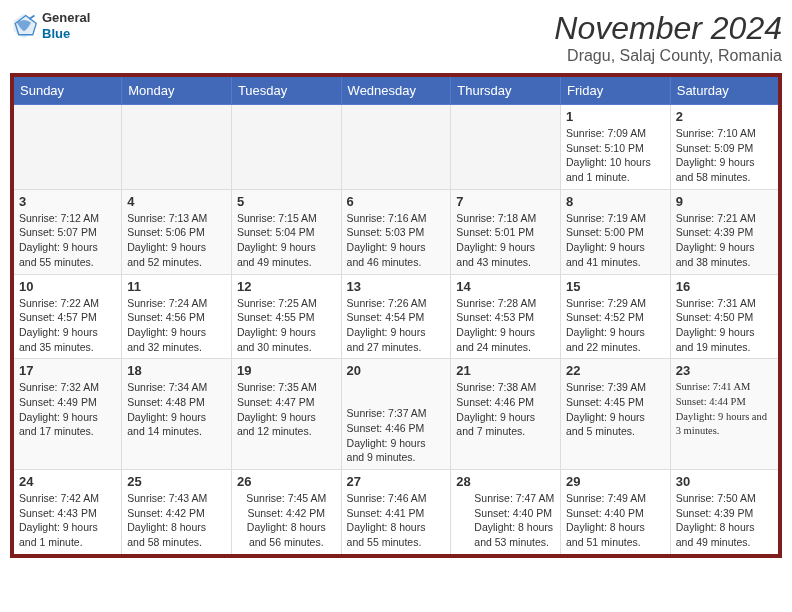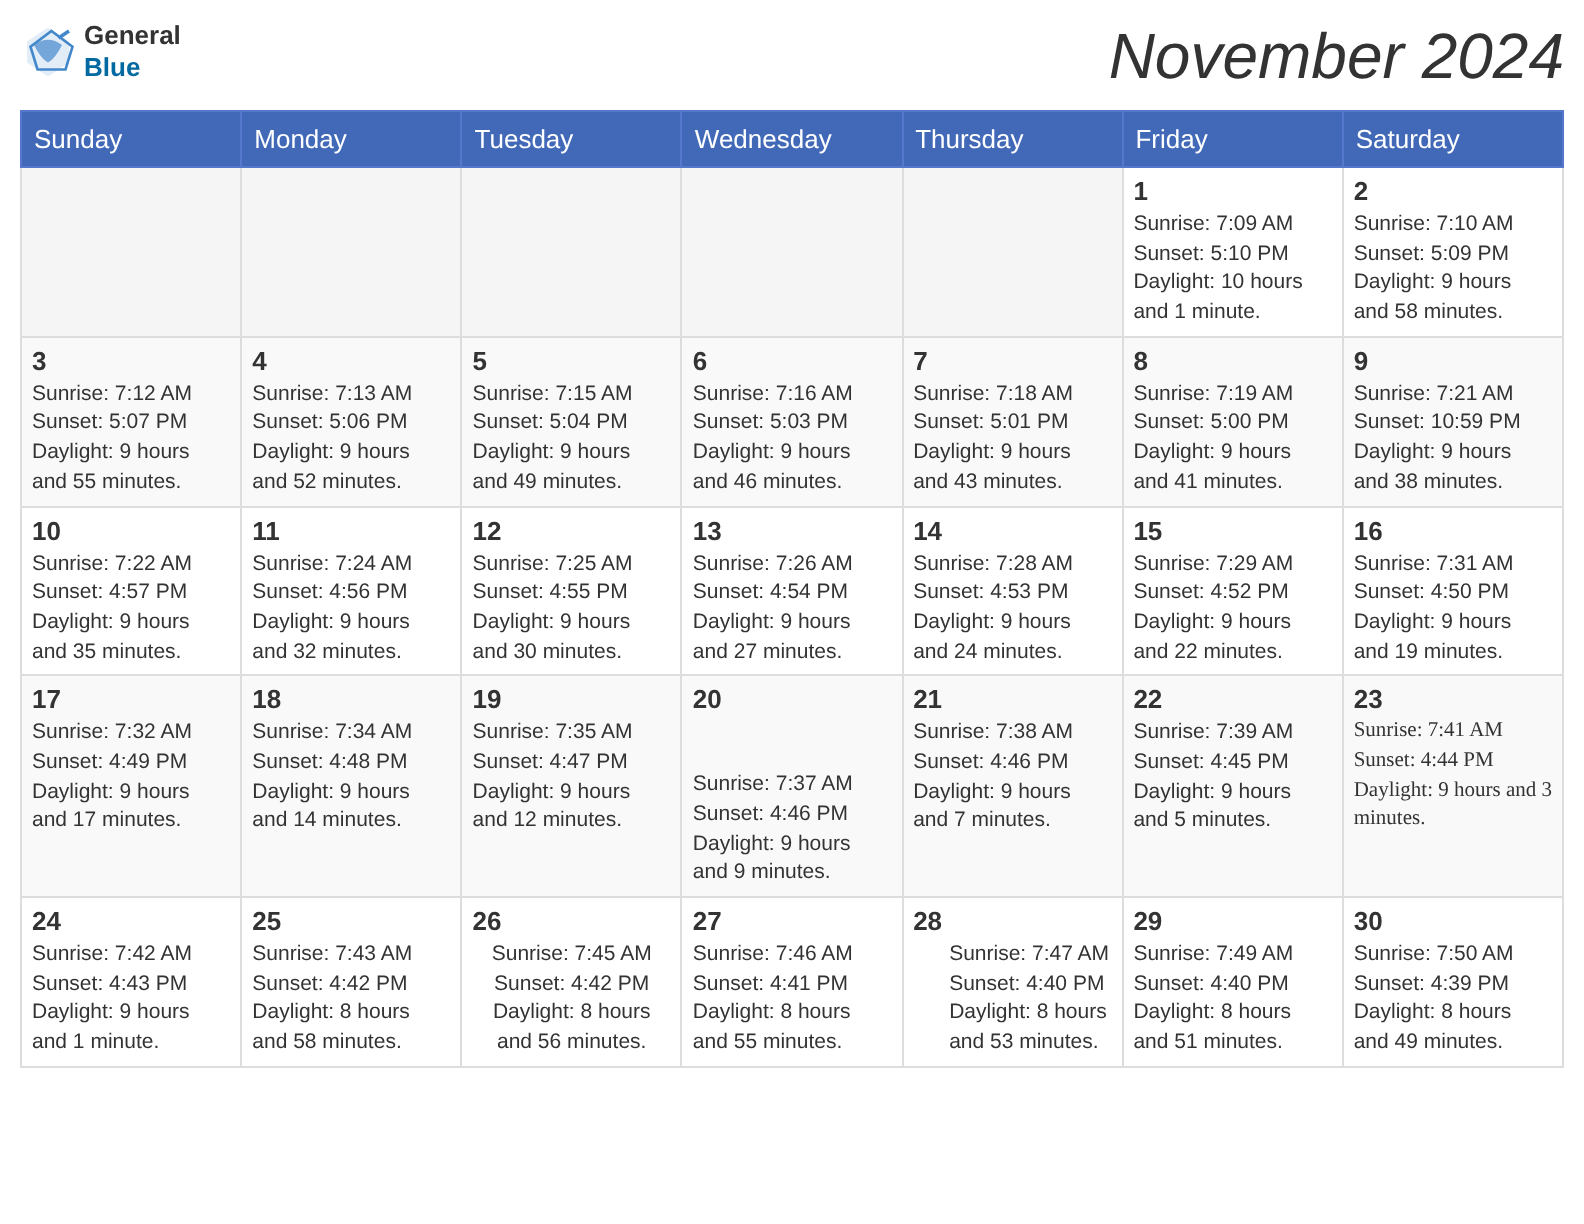--- a/index.html
+++ b/index.html
@@ -43,21 +43,21 @@
       color: #333;
       font-style: italic;
     }
     .location {
       font-size: 16px;
       color: #555;
     }
     .calendar {
       width: 100%;
       border-collapse: collapse;
-      border: 1px solid #7f1d1d;
+      border: 4px solid #7f1d1d;
     }
     .calendar th {
       background-color: #4169b8;
       color: #fff;
       text-align: left;
       padding: 6px 6px;
       font-size: 13px;
       font-weight: normal;
       border: 1px solid #5577cc;
     }
@@ -104,20 +104,21 @@
       <path d="M8 12 Q16 6 24 12 Q20 20 16 22 Q12 20 8 12Z" fill="#4488cc" opacity="0.7"></path>
       <path d="M22 8 L28 4" stroke="#4488cc" stroke-width="2"></path>
     </svg>
     <div class="logo-text">
       <span>General</span>
       <span>Blue</span>
     </div>
   </div>
   <div class="title-section">
     <div class="month-title">November 2024</div>
+    <div class="location">Dragu, Salaj County, Romania</div>
   </div>
 </div>
 
 <table class="calendar">
   <thead>
     <tr>
     <th>Sunday</th>
         <th>Monday</th>
         <th>Tuesday</th>
         <th>Wednesday</th>
@@ -179,21 +180,21 @@
         </td>
         <td>
           <span class="day-num">8</span>
           <div class="day-info" style="white-space: pre-line;">Sunrise: 7:19 AM
 Sunset: 5:00 PM
 Daylight: 9 hours and 41 minutes.</div>
         </td>
         <td>
           <span class="day-num">9</span>
           <div class="day-info" style="white-space: pre-line;">Sunrise: 7:21 AM
-Sunset: 10:59 PM
+Sunset: 4:39 PM
 Daylight: 9 hours and 38 minutes.</div>
         </td>
       </tr>
       <tr class="week-row">
         <td>
           <span class="day-num">10</span>
           <div class="day-info" style="white-space: pre-line;">Sunrise: 7:22 AM
 Sunset: 4:57 PM
 Daylight: 9 hours and 35 minutes.</div>
         </td>

